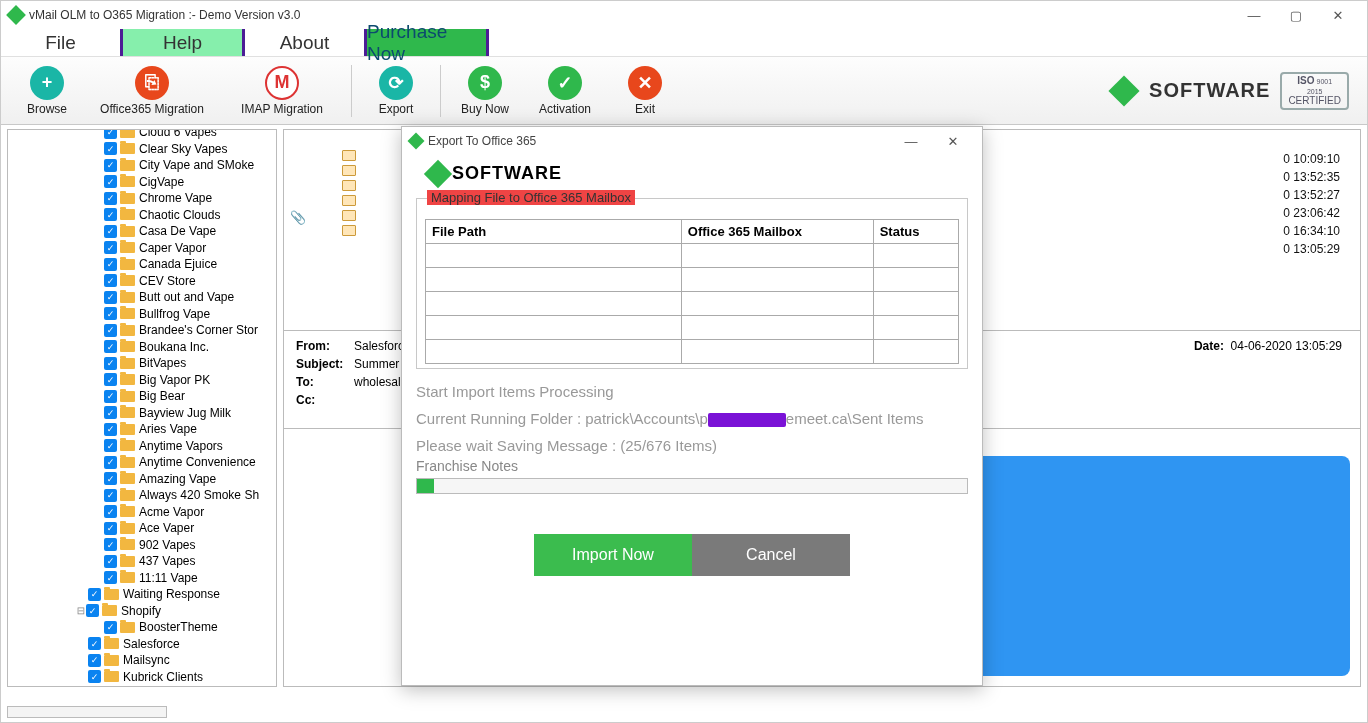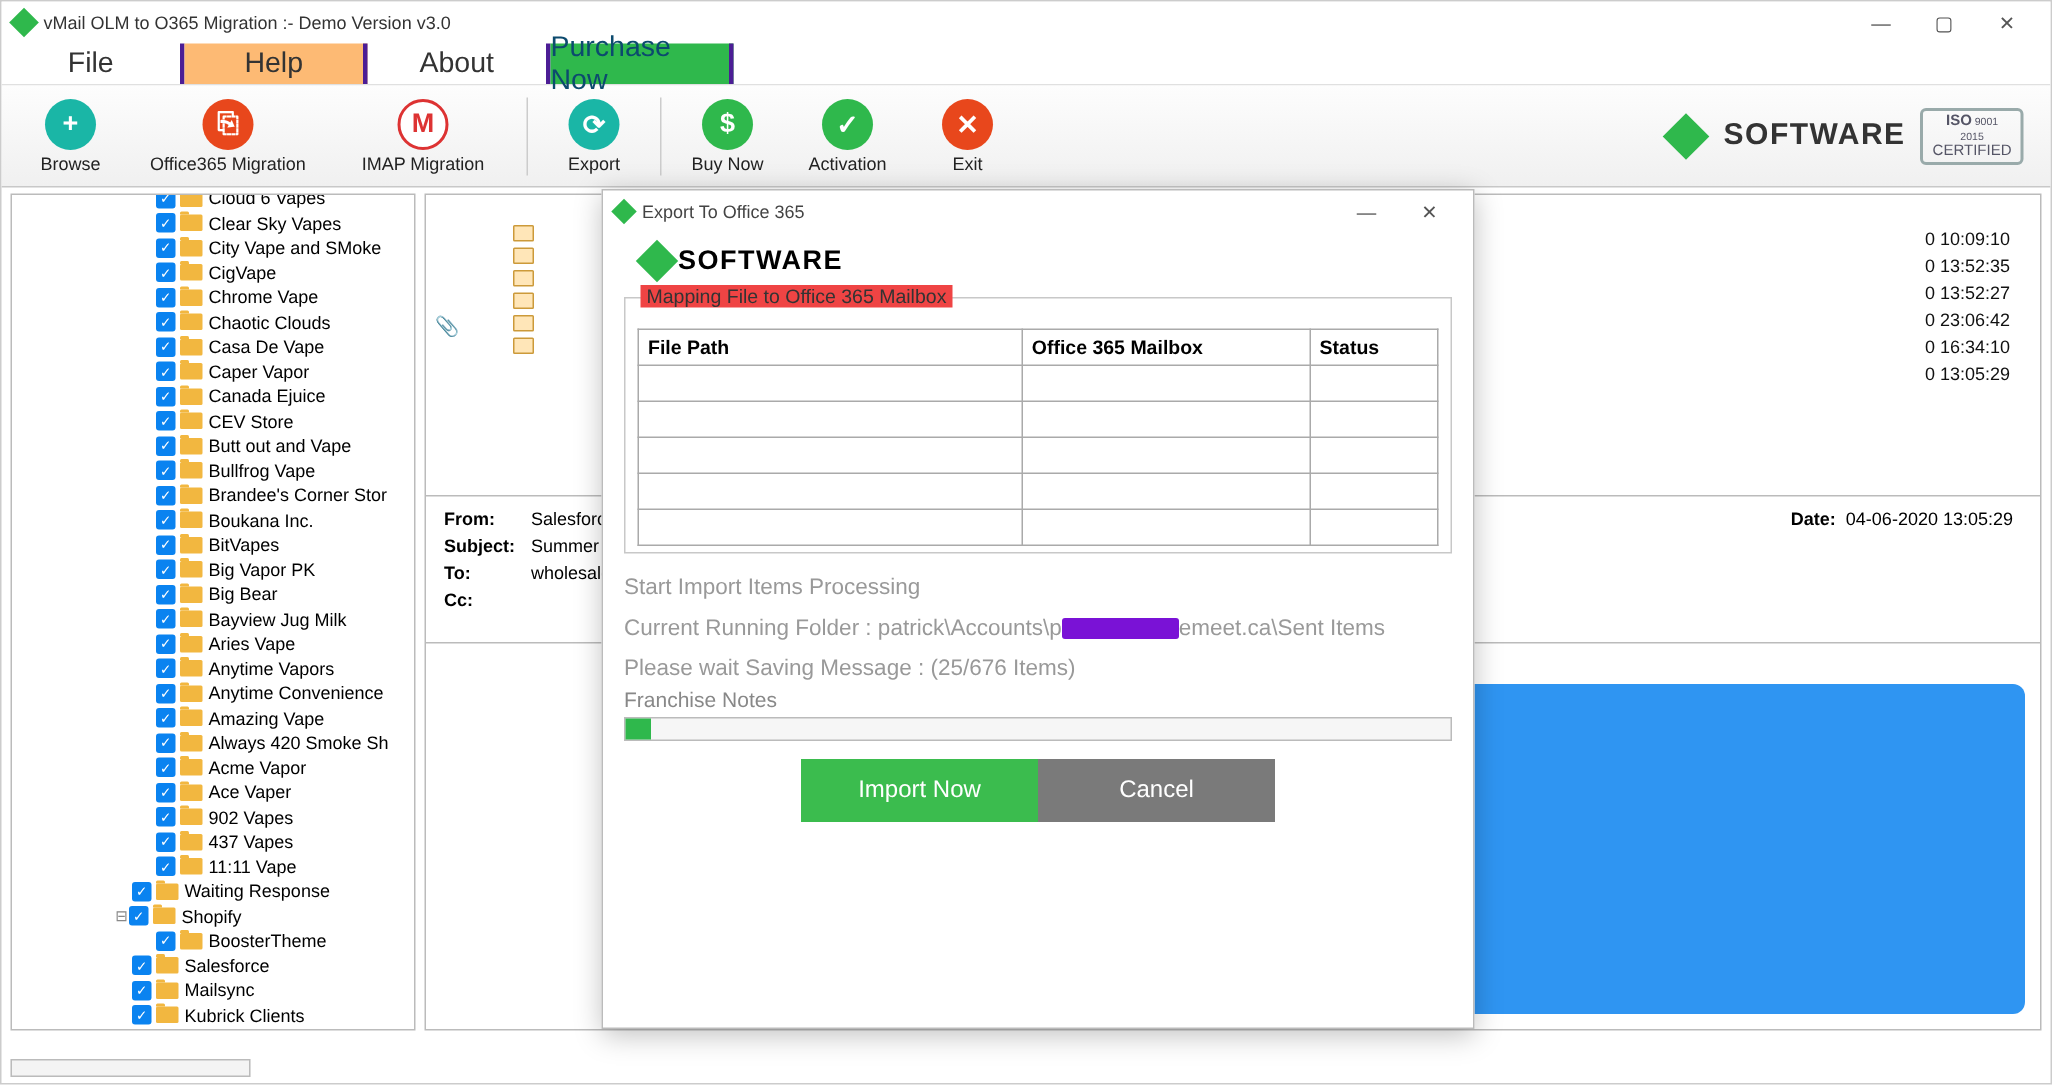--- a/index.html
+++ b/index.html
@@ -3,21 +3,21 @@
 <meta charset="utf-8">
 <style>
 *{box-sizing:border-box;margin:0;padding:0;font-family:"Segoe UI",Tahoma,sans-serif}
 body{width:1368px;height:723px;background:#fff;overflow:hidden;position:relative;border:1px solid #ccc}
 .titlebar{height:28px;background:#fff;display:flex;align-items:center;padding:0 8px;font-size:12px;color:#333}
 .titlebar .logo{width:14px;height:14px;background:#2fb84c;transform:rotate(45deg);margin-right:6px}
 .titlebar .spacer{flex:1}
 .winbtn{width:42px;height:28px;display:flex;align-items:center;justify-content:center;color:#555;font-size:13px}
 .menubar{height:28px;background:#fff;display:flex;border-bottom:1px solid #e0e0e0}
 .menubtn{width:122px;display:flex;align-items:center;justify-content:center;font-size:19px;color:#333;border-right:3px solid #4c1d95}
-.menubtn.gray{background:#fdba74}
+.menubtn.gray{background:#86efac}
 .menubtn.green{background:#2fb84c;color:#0c4a6e;font-weight:500}
 .toolbar{height:68px;background:linear-gradient(#fdfdfd,#f0f0f0);display:flex;align-items:center;padding:0 6px;border-bottom:1px solid #c8c8c8}
 .tbtn{width:100px;display:flex;flex-direction:column;align-items:center;justify-content:center;font-size:12px;color:#222}
 .tbtn.wide{width:130px}
 .tbtn.narrow{width:80px}
 .ticonwrap{width:34px;height:34px;border-radius:50%;display:flex;align-items:center;justify-content:center;color:#fff;font-size:18px;font-weight:bold;margin-bottom:2px}
 .divider{width:1px;height:52px;background:#ccc;margin:0 4px}
 .brand{margin-left:auto;display:flex;align-items:center;gap:10px;padding-right:12px}
 .brand .diamond{width:22px;height:22px;transform:rotate(45deg);background:#2fb84c;display:inline-block;margin-right:4px}
 .brand .txt{font-size:20px;font-weight:bold;letter-spacing:1px;color:#333}
@@ -55,21 +55,21 @@
 .fieldset{margin:10px 14px 0;border:1px solid #c8c8c8;padding:10px 8px 4px;position:relative}
 .fieldset .legend{position:absolute;top:-9px;left:10px;background:#ef4444;padding:0 4px;font-size:13px;color:#333}
 .maptable{width:100%;border:1px solid #999;border-collapse:collapse;font-size:13px;margin-top:10px}
 .maptable th,.maptable td{border:1px solid #aaa;padding:4px 6px;text-align:left;height:24px}
 .maptable td{color:#333}
 .redact{display:inline-block;background:#7a12d6;height:14px;vertical-align:middle;border-radius:2px}
 .statusarea{margin:14px 14px 0;font-size:15px;color:#999}
 .statusarea .line{margin-bottom:10px}
 .progress{margin:4px 14px 0;height:16px;border:1px solid #bbb;background:#f6f6f6;position:relative}
 .progress .bar{position:absolute;left:0;top:0;bottom:0;width:3%;background:#2fb84c}
-.mbtns{display:flex;justify-content:center;margin-top:12px}
+.mbtns{display:flex;justify-content:center;margin-top:40px}
 .mbtn{width:158px;height:42px;display:flex;align-items:center;justify-content:center;font-size:16px;color:#fff}
 .mbtn.green{background:#3bbc4e}
 .mbtn.gray{background:#7a7a7a}
 .statusbar{position:absolute;left:6px;bottom:4px;width:160px;height:12px;border:1px solid #bbb;background:#f4f4f4}
 </style>
 </head>
 <body>
 
 <div class="titlebar">
   <span class="logo"></span>

